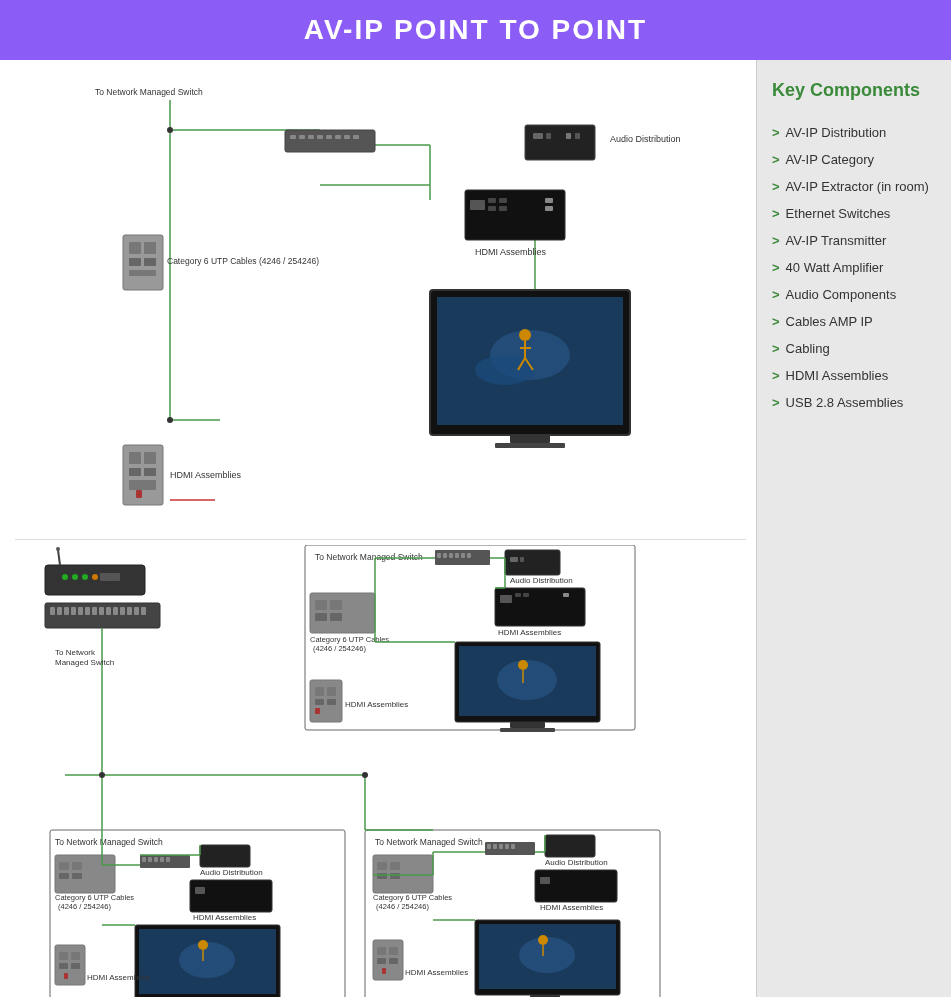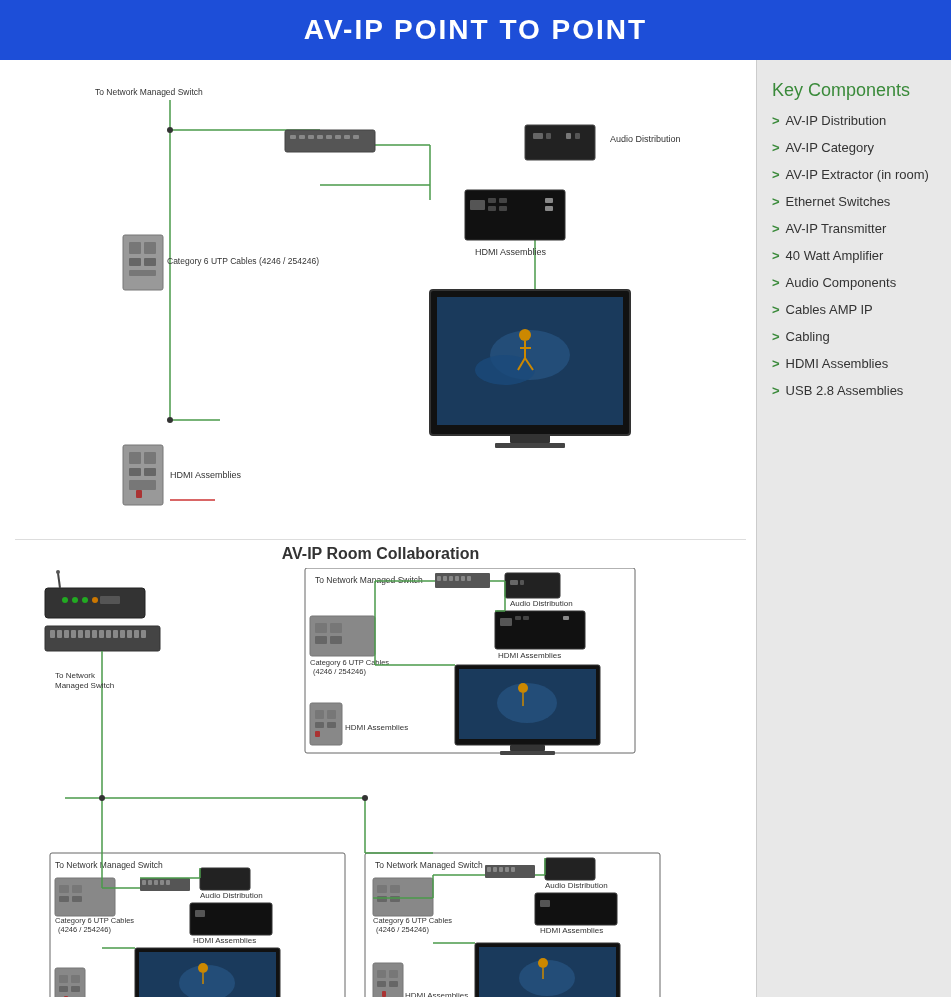--- a/index.html
+++ b/index.html
@@ -5,21 +5,21 @@
     * { margin: 0; padding: 0; box-sizing: border-box; }
     body {
       width: 951px;
       height: 997px;
       font-family: Arial, sans-serif;
       background: #f5f5f5;
       overflow: hidden;
     }
 
     .header {
-      background: #1d4ed8;
+      background: #8b5cf6;
       color: white;
       text-align: center;
       padding: 14px 0;
       font-size: 28px;
       font-weight: bold;
       letter-spacing: 2px;
     }
 
     .main-content {
       display: flex;
@@ -37,22 +37,22 @@
     .sidebar {
       width: 195px;
       background: #e8e8e8;
       padding: 20px 15px;
       border-left: 1px solid #ccc;
     }
 
     .sidebar-title {
       color: #3a8a3a;
       font-size: 18px;
-      font-weight: normal;
-      margin-bottom: 12px;
+      font-weight: bold;
+      margin-bottom: 24px;
     }
 
     .sidebar-item {
       display: flex;
       align-items: flex-start;
       margin-bottom: 12px;
       font-size: 13px;
       color: #333;
     }
 
@@ -181,21 +181,20 @@
         <rect x="114" y="410" width="27" height="10" rx="1" fill="#777"></rect>
         <rect x="121" y="420" width="6" height="8" rx="1" fill="#aa3333"></rect>
 
         <text x="155" y="408" font-size="9" fill="#333" font-family="Arial">HDMI Assemblies</text>
 
         <circle cx="155" cy="350" r="3" fill="#333"></circle>
       </svg>
     </div>
 
     <div class="room-collab-section">
-      <div class="section-title">AV-IP Room Collaboration</div>
 
       <svg width="720" height="465">
 
         <rect x="30" y="20" width="100" height="30" rx="3" fill="#333" stroke="#222" stroke-width="1"></rect>
 
         <line x1="45" y1="20" x2="43" y2="5" stroke="#444" stroke-width="2"></line>
         <circle cx="43" cy="4" r="2" fill="#555"></circle>
 
         <circle cx="50" cy="32" r="3" fill="#22aa22"></circle>
         <circle cx="60" cy="32" r="3" fill="#22aa22"></circle>

